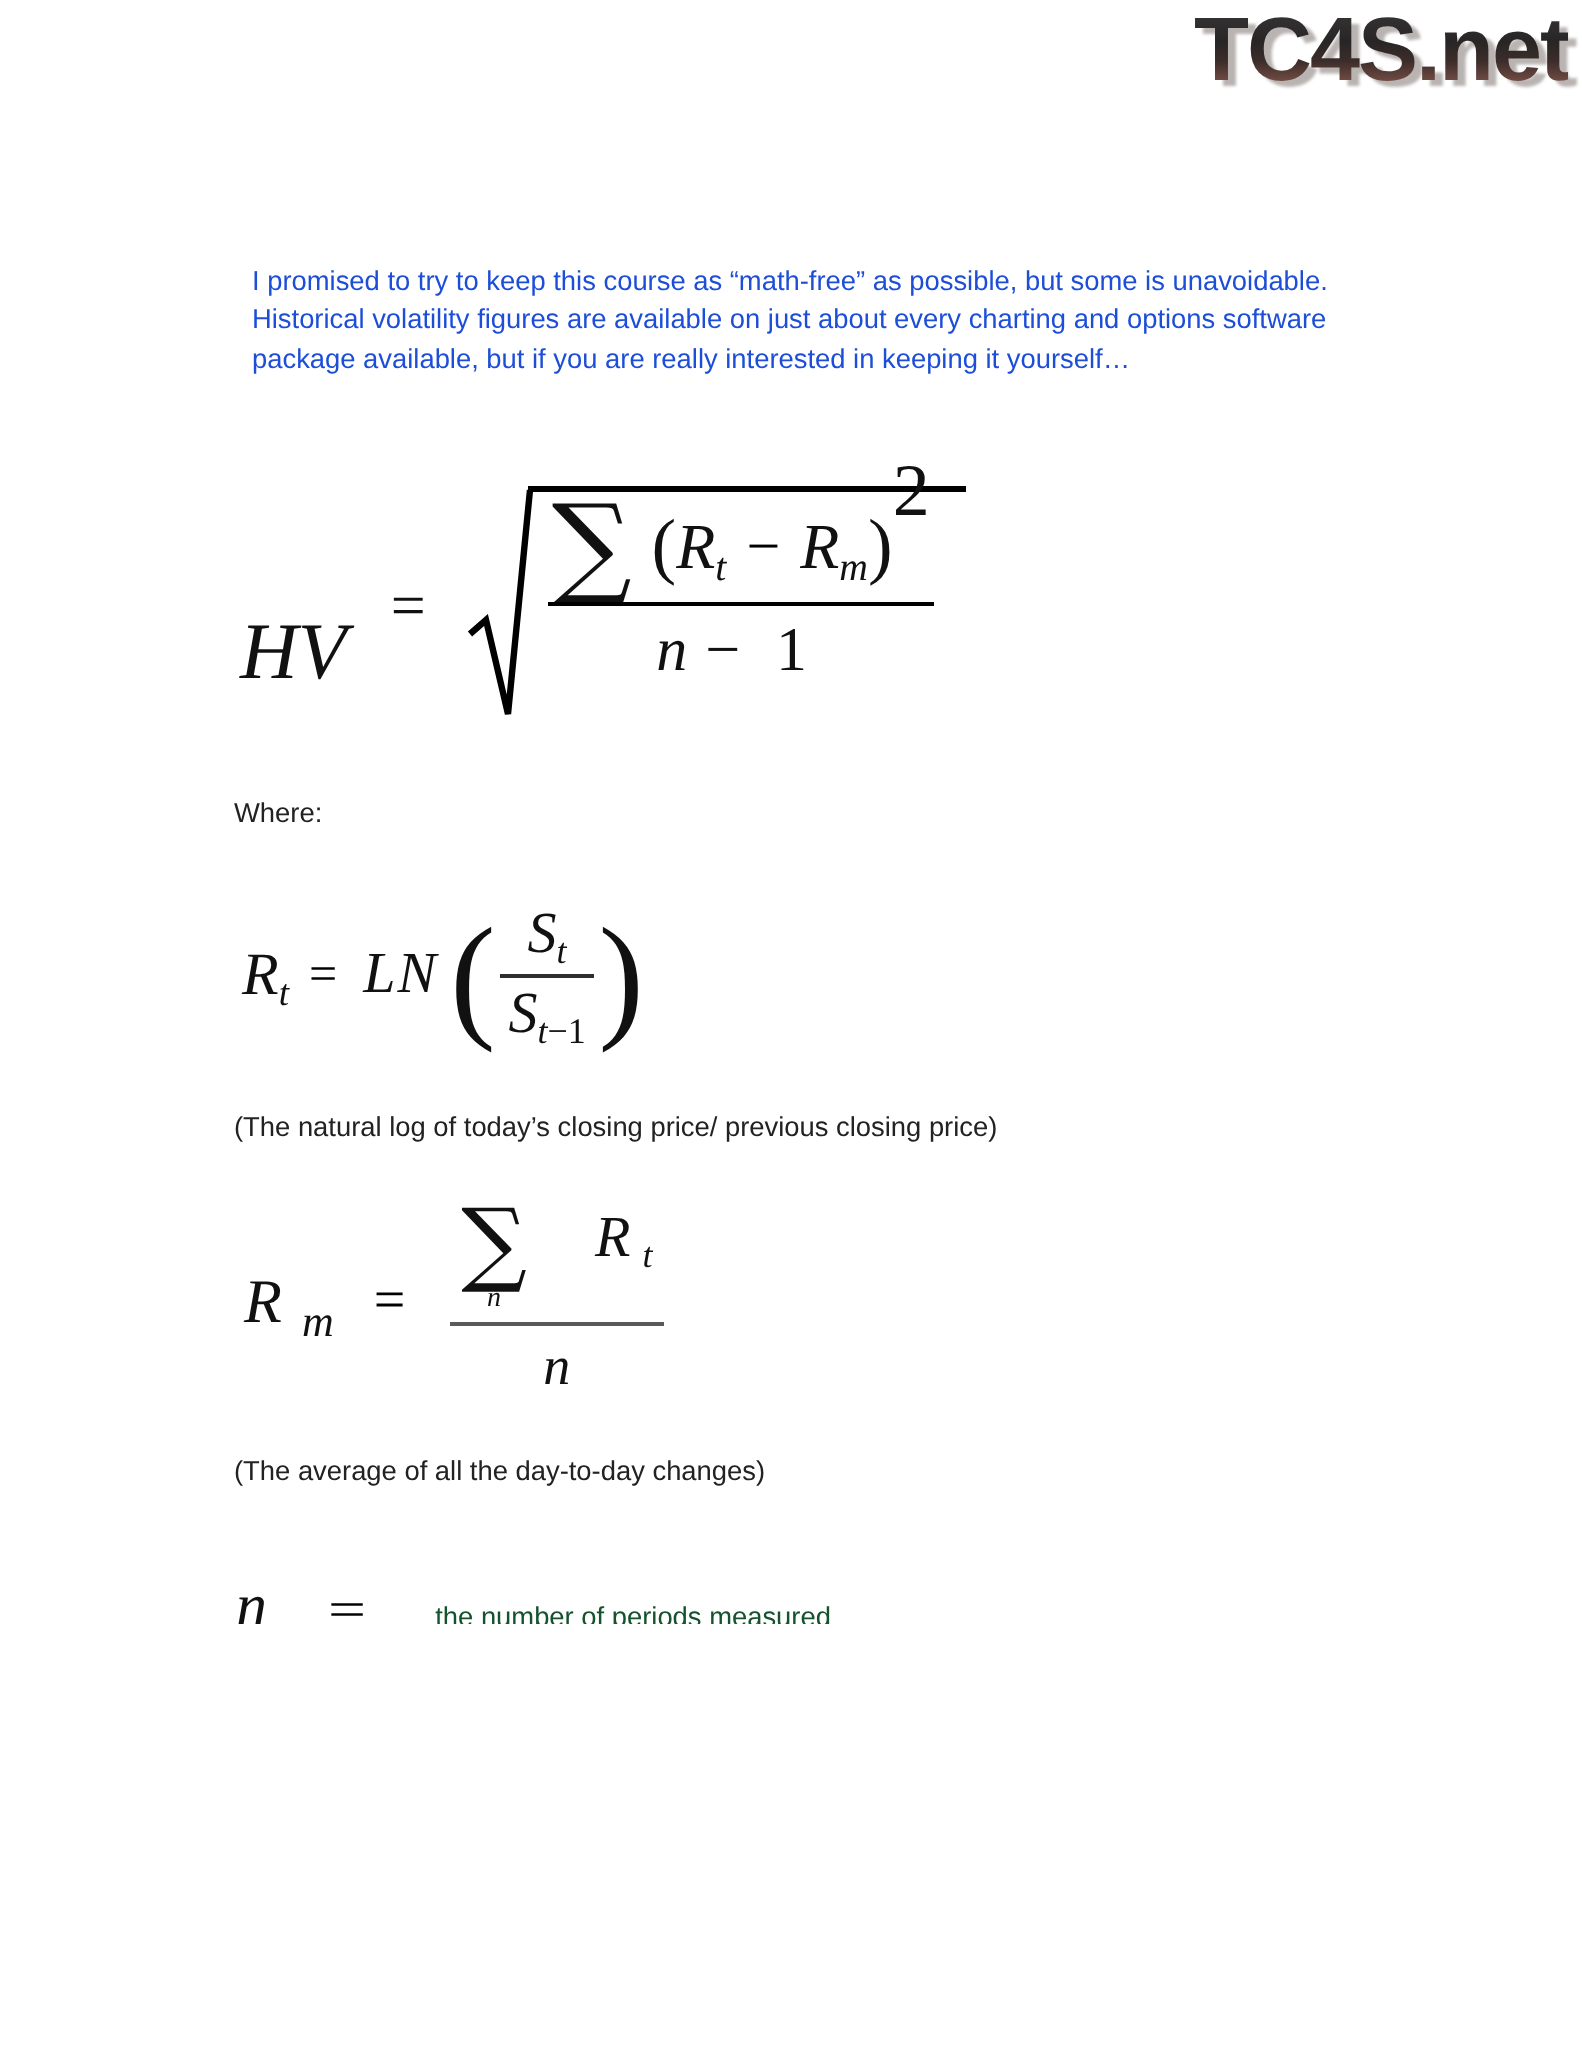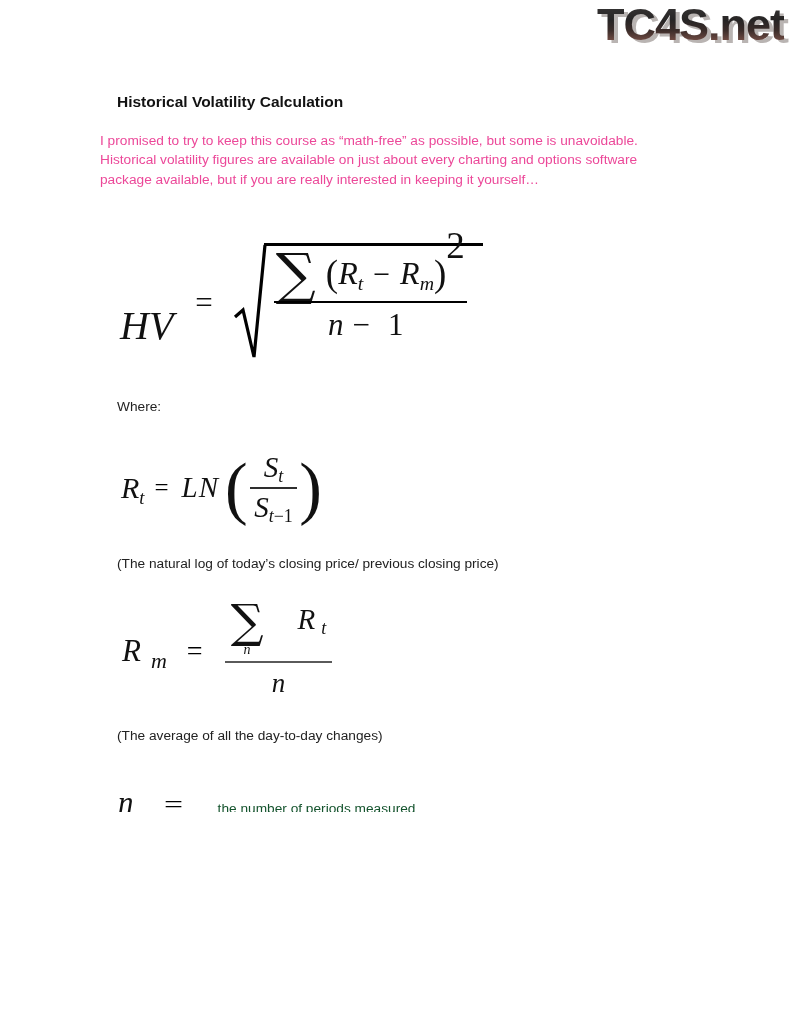--- a/index.html
+++ b/index.html
@@ -19,22 +19,22 @@
           font-family:"Liberation Sans", sans-serif; font-weight:bold;
           font-size:45px; letter-spacing:-1px; line-height:1.05; }
   .tc4s .shadow { color:#b9b4b2; transform:translate(4px,3px); filter:blur(0.7px); }
   .tc4s .fill  { color:#2f2d2d; -webkit-text-fill-color:transparent;
                  background:linear-gradient(180deg,#3d3b3b 0%,#272525 42%,#3c2d2a 62%,#7c5249 86%,#96675c 100%);
                  -webkit-background-clip:text; background-clip:text; }
 
   
   .heading { position:absolute; left:117px; top:93px;
              font-size:15.5px; font-weight:bold; color:#121212; }
-  .intro { position:absolute; left:100px; top:131px; width:578px;
-           font-size:13.7px; line-height:19.3px; color:#ec4899; }
+  .intro { position:absolute; left:126px; top:131px; width:578px;
+           font-size:13.7px; line-height:19.3px; color:#1d4ed8; }
   .plain { position:absolute; font-size:13.7px; color:#222222; }
   .where   { left:117px; top:399px; }
   .cap-rt  { left:117px; top:556px; }
   .cap-rm  { left:117px; top:728px; }
 
   
   .var   { font-family:"Liberation Serif", serif; font-style:italic; color:#111; }
   .rom   { font-family:"Liberation Serif", serif; font-style:normal; color:#111; }
   .sigma { font-family:"DejaVu Serif","DejaVu Sans", serif; font-style:normal; color:#111; }
   .sub   { display:inline-block; font-size:0.62em; transform:translateY(0.30em); }
@@ -118,21 +118,20 @@
 </head>
 <body>
 
 <div class="page">
 
   <div class="tc4s stack">
     <span class="layer shadow">TC4S.net</span>
     <span class="layer fill">TC4S.net</span>
   </div>
 
-  <div class="heading">Historical Volatility Calculation</div>
 
   <div class="intro">I promised to try to keep this course as “math-free” as possible, but some is unavoidable. Historical volatility figures are available on just about every charting and options software package available, but if you are really interested in keeping it yourself…</div>
 
   <div class="hv-row">
     <span class="var hv-lhs">HV</span>
     <span class="rom hv-eq">=</span>
     <span class="sqrt">
       <svg width="34" height="120" viewBox="0 0 34 120">
         <path d="M2 74 L10 67 L21 114 L32 2" stroke="#000" stroke-width="3.2" fill="none"></path>
       </svg>

